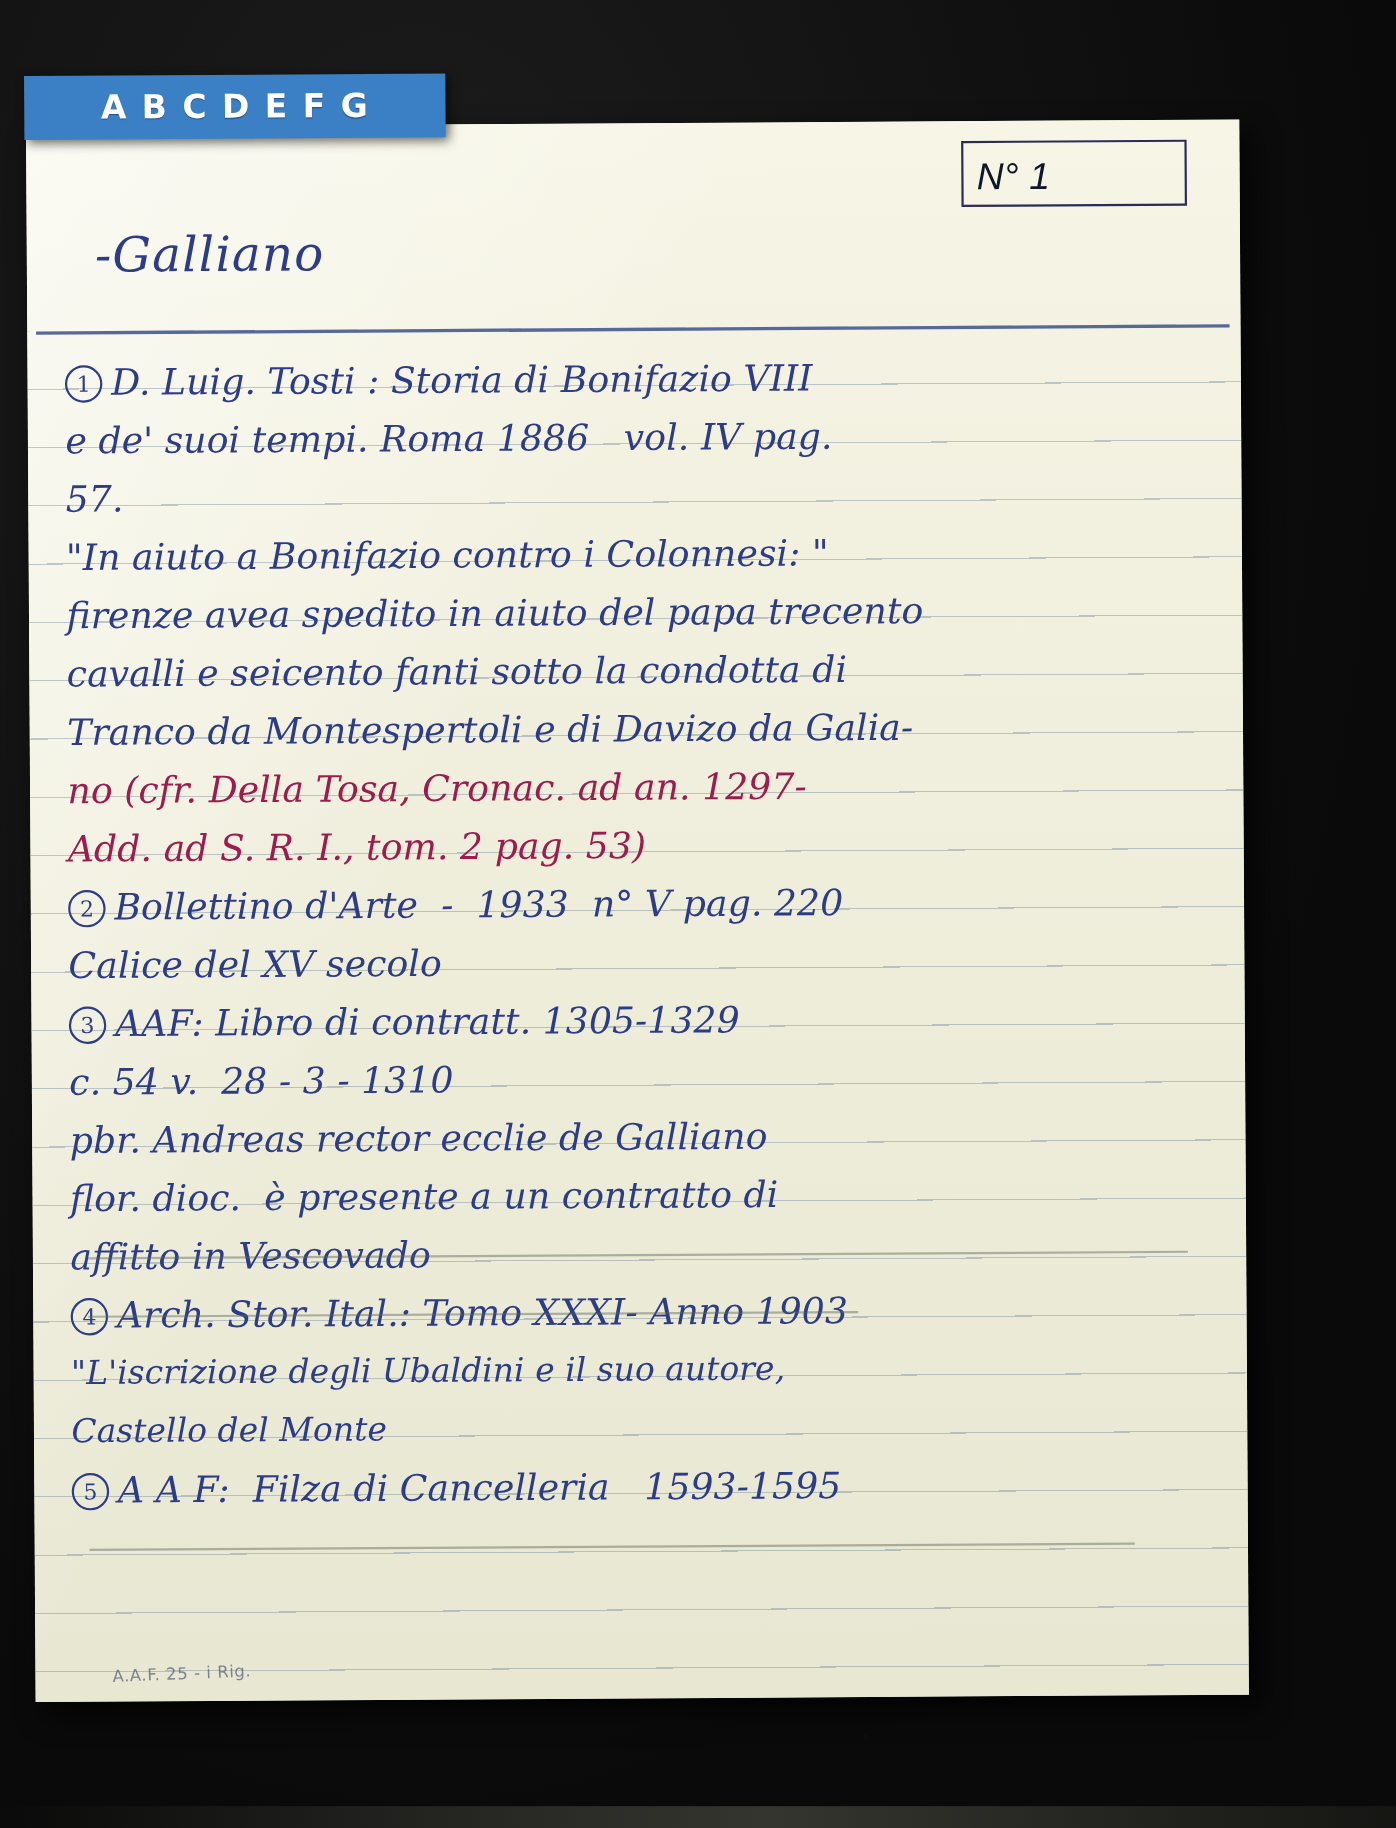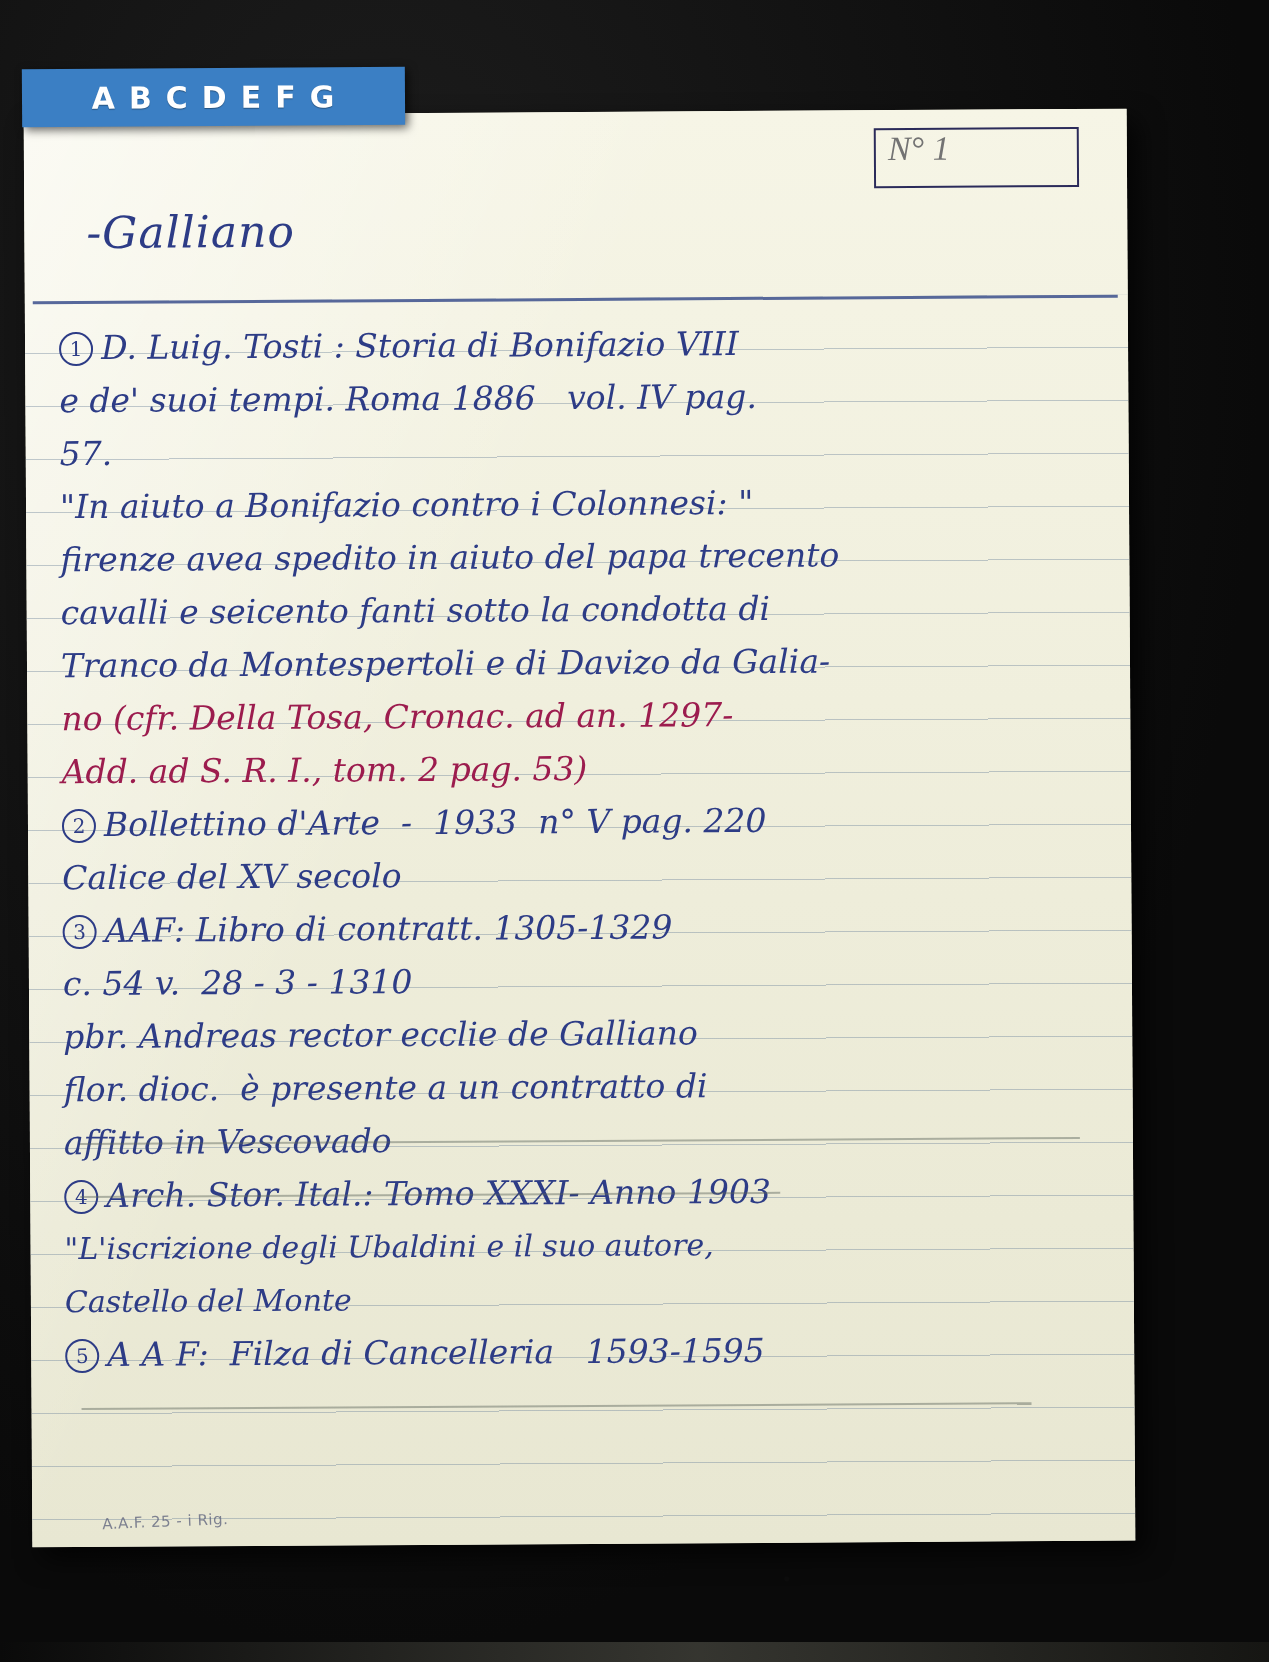--- a/index.html
+++ b/index.html
@@ -115,25 +115,25 @@
     right: 48px;
     top: 18px;
     width: 205px;
     height: 60px;
     border: 2px solid #2b2b5a;
     box-sizing: border-box;
   }
   .num-box .num-text {
     position: absolute;
     left: 12px;
-    top: 0;
-    font-family: Liberation Serif, serif;
+    top: 12px;
+    font-family: Liberation Sans, sans-serif;
     font-style: italic;
     font-size: 34px;
-    color: #737373;
+    color: #0f172a;
   }
 
   
   .hand {
     font-family: "DejaVu Serif", serif;
     font-style: italic;
     color: #2d3c86;
     white-space: pre;
   }
   .title-line {

